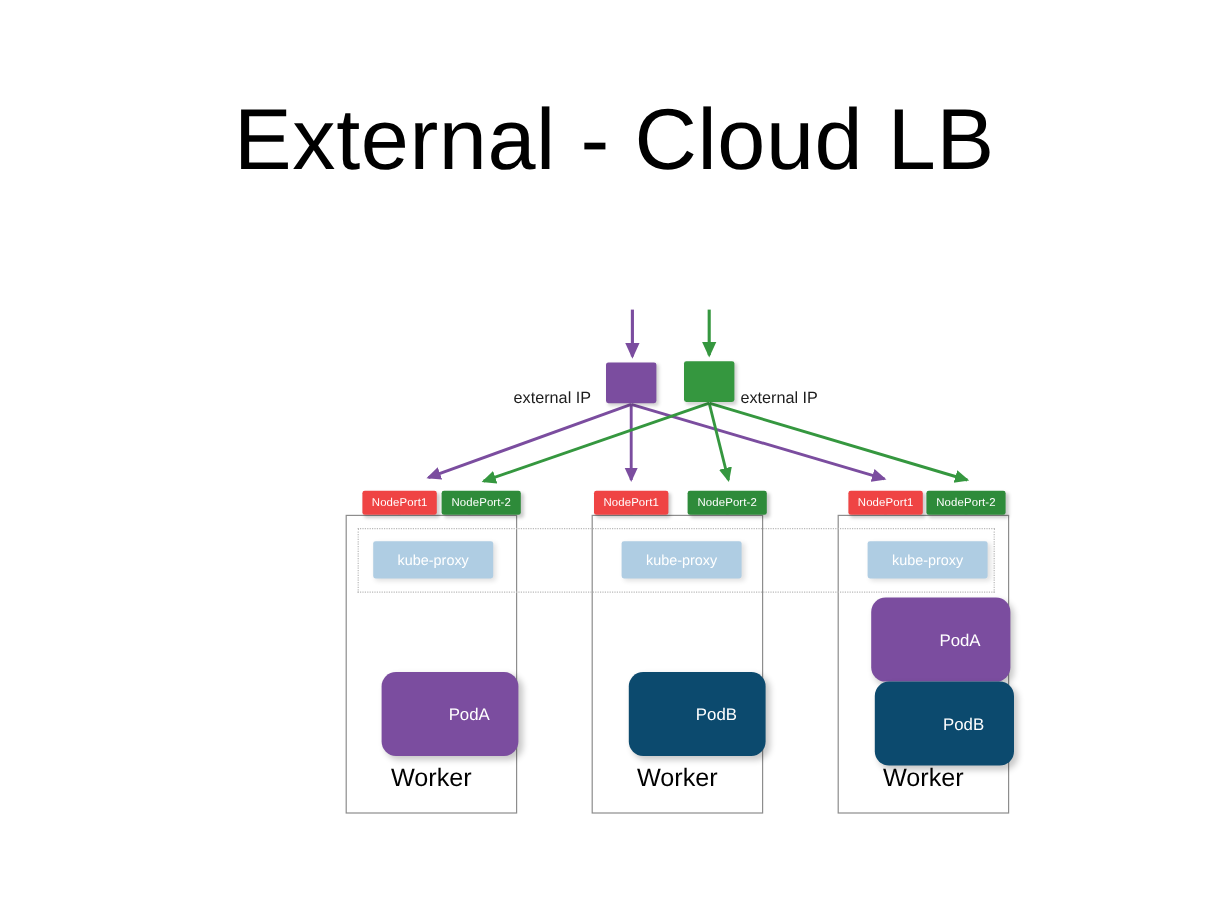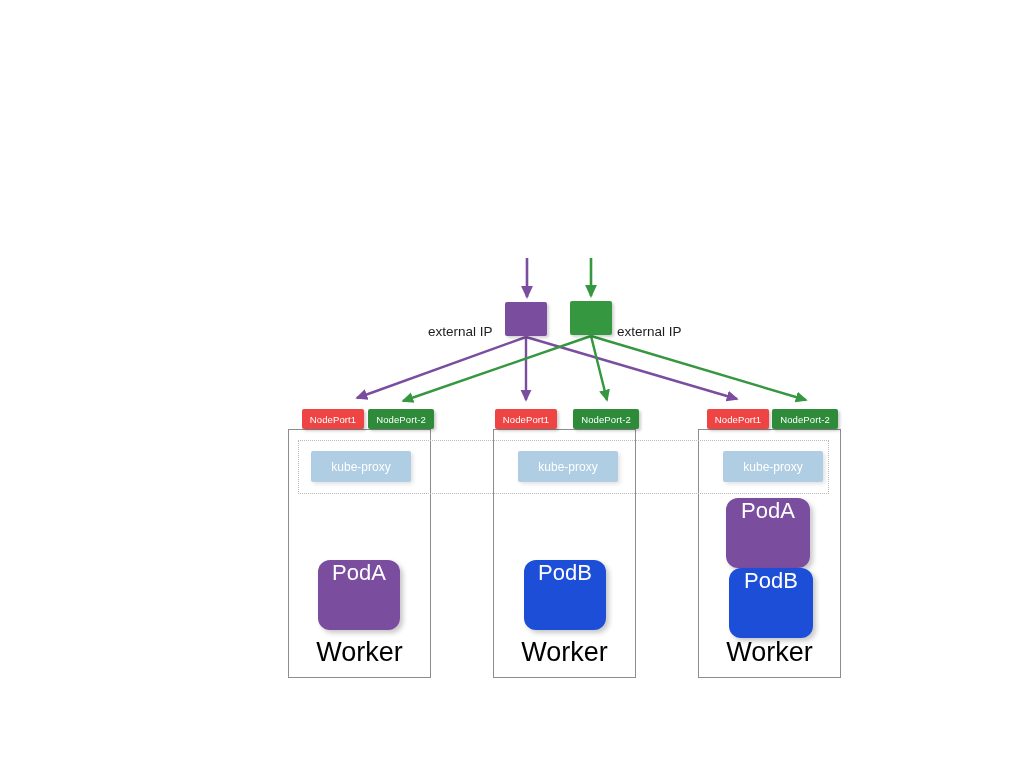--- a/index.html
+++ b/index.html
@@ -115,21 +115,21 @@
   }
   #worker-box-1 { left: 288px; }
   #worker-box-2 { left: 493px; }
   #worker-box-3 { left: 698px; }
 
   .worker-label {
     position: absolute;
     width: 143px;
     text-align: center;
     top: 637px;
-    font-size: 27px;
+    font-size: 21px;
     color: #000000;
   }
   #worker-label-1 { left: 288px; }
   #worker-label-2 { left: 493px; }
   #worker-label-3 { left: 698px; }
 
   
   #kube-proxy-band {
     position: absolute;
     left: 298px;
@@ -158,40 +158,42 @@
   }
   #kube-proxy-1 { left: 311px; }
   #kube-proxy-2 { left: 518px; }
   #kube-proxy-3 { left: 723px; }
 
   
   .pod {
     position: absolute;
     border-radius: 12px;
     display: flex;
-    align-items: flex-start;
+    align-items: center;
     justify-content: center;
     color: #ffffff;
-    font-size: 22px;
+    font-size: 14px;
     box-shadow: 3px 3px 5px rgba(0,0,0,0.22);
     white-space: nowrap;
+    padding-left: 32px;
   }
   .pod.purple { background: #7b4d9f; }
-  .pod.green  { background: #1d4ed8; }
+  .pod.green  { background: #0c4a6e; }
 
   #pod-w1-a { left: 318px; top: 560px; width: 82px; height: 70px; }
   #pod-w2-b { left: 524px; top: 560px; width: 82px; height: 70px; }
   #pod-w3-a { left: 726px; top: 498px; width: 84px; height: 70px; }
   #pod-w3-b { left: 729px; top: 568px; width: 84px; height: 70px; }
 </style>
 </head>
 <body>
 
 <div id="slide">
 
+  <div id="page-title">External - Cloud LB</div>
 
   <svg id="connectors" viewBox="0 0 1024 768" width="1024" height="768">
     <defs>
       <marker id="arrow-purple" viewBox="0 0 10 10" refX="8.2" refY="5" markerWidth="5.2" markerHeight="5.2" orient="auto-start-reverse">
         <path d="M 0 0.6 L 9.6 5 L 0 9.4 z" fill="#7b4d9f"></path>
       </marker>
       <marker id="arrow-green" viewBox="0 0 10 10" refX="8.2" refY="5" markerWidth="5.2" markerHeight="5.2" orient="auto-start-reverse">
         <path d="M 0 0.6 L 9.6 5 L 0 9.4 z" fill="#35973f"></path>
       </marker>
     </defs>

